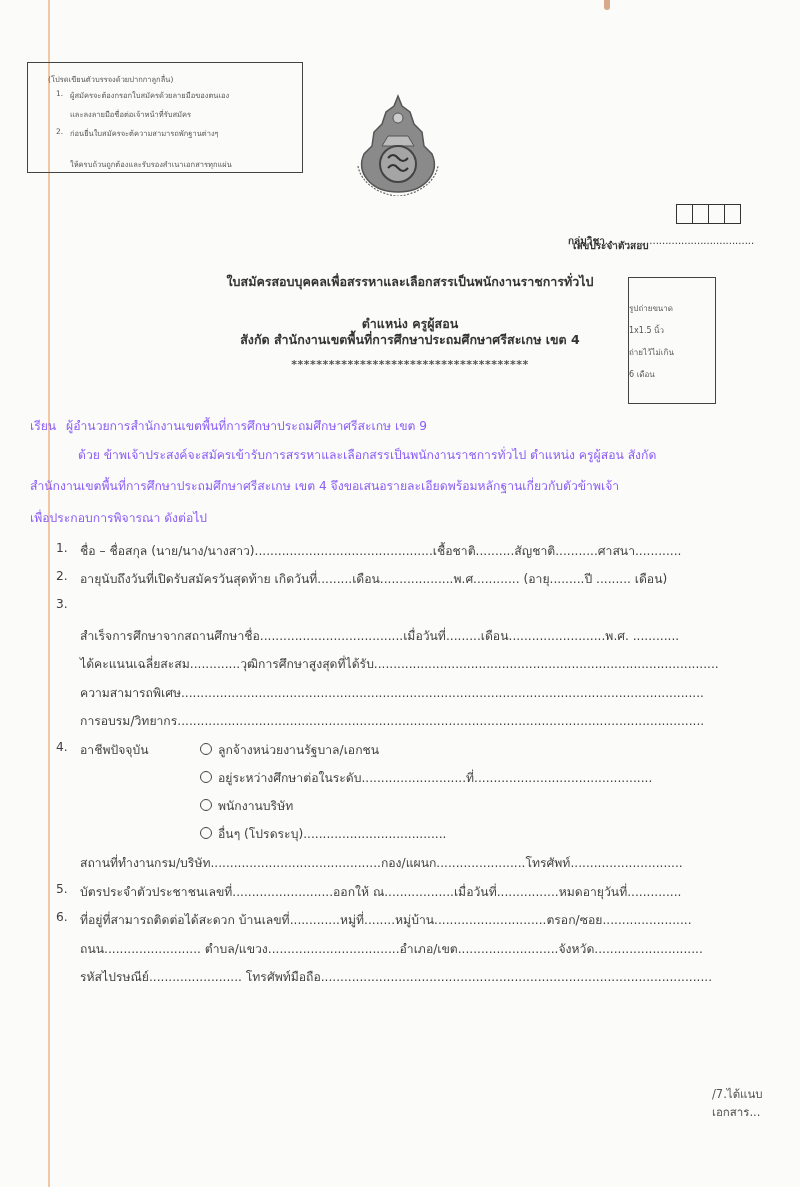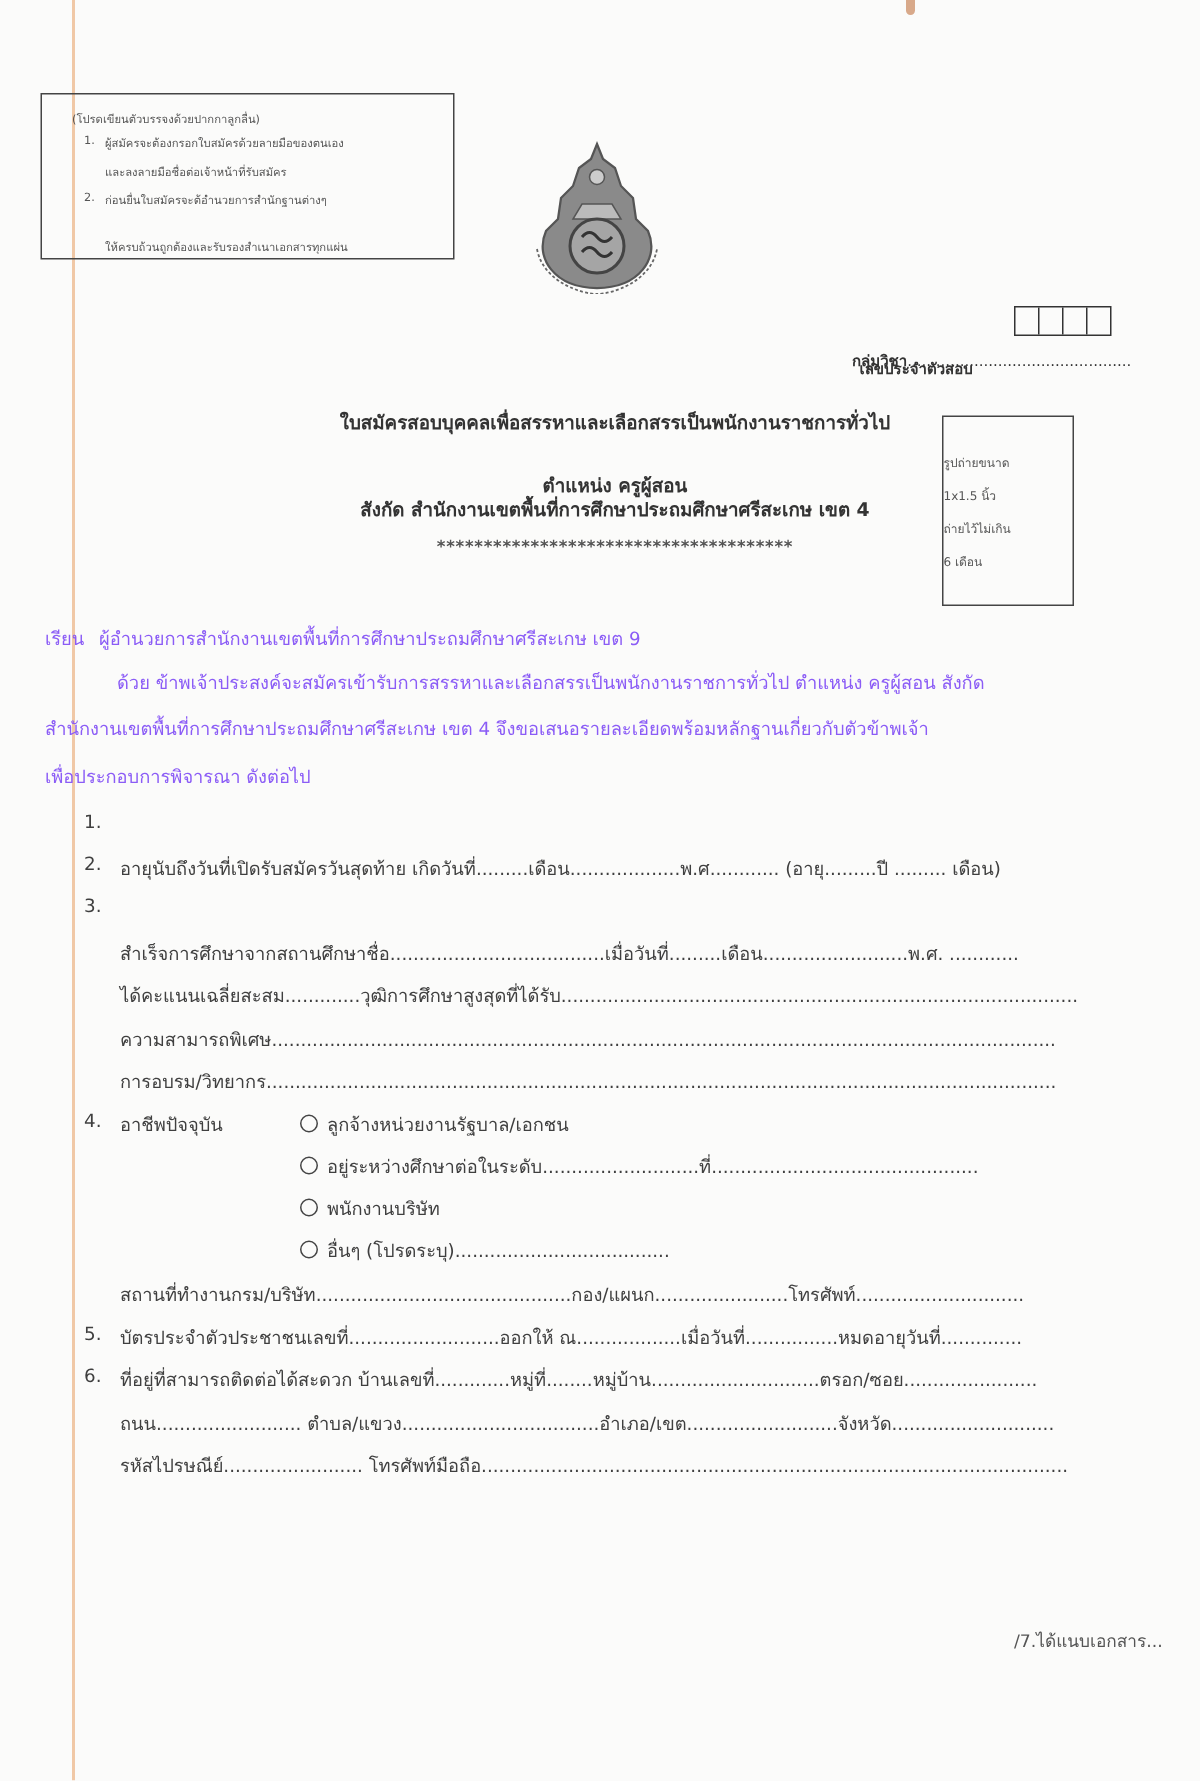--- a/index.html
+++ b/index.html
@@ -24,38 +24,38 @@
   .group { left:568px; top:233px; font-size:10px; font-weight:bold; color:#333; }
   .group .dots { font-weight:normal; letter-spacing:0; }
   .photo { left:628px; top:277px; width:88px; height:127px; border:1.5px solid #444; box-sizing:border-box; font-size:8px; color:#555; text-align:left; }
   .photo div { position:absolute; width:100%; left:0; }
   .title { left:200px; width:420px; text-align:center; font-size:12.5px; font-weight:bold; color:#333; }
   .stars { left:200px; width:420px; text-align:center; font-size:11px; font-weight:bold; letter-spacing:0.5px; color:#555; }
   .body-text { font-size:12.2px; color:#8b5cf6; white-space:nowrap; }
   .row { position:absolute; font-size:12.2px; color:#3f3f3f; white-space:nowrap; }
   .num { position:absolute; left:-24px; }
   .radio { display:inline-block; width:10px; height:10px; border:1.3px solid #444; border-radius:50%; vertical-align:-1px; margin-right:6px; }
-  .footer-note { left:676px; top:1085px; font-size:11.5px; color:#555; }
+  .footer-note { left:712px; top:1085px; font-size:11.5px; color:#555; }
 </style>
 </head>
 <body>
 
 <div class="margin-line"></div>
 <div class="stain"></div>
 
 <div class="abs notice">
   <div class="n-title">(โปรดเขียนตัวบรรจงด้วยปากกาลูกลื่น)</div>
   <div class="n-item" style="top:26px">
     <span class="n-num">1.</span>
     <span>ผู้สมัครจะต้องกรอกใบสมัครด้วยลายมือของตนเอง</span>
   </div>
   <div class="n-item" style="top:45px">และลงลายมือชื่อต่อเจ้าหน้าที่รับสมัคร</div>
   <div class="n-item" style="top:64px">
     <span class="n-num">2.</span>
-    <span>ก่อนยื่นใบสมัครจะต้อำนวยการสำนักฐานต่างๆ</span>
+    <span>ก่อนยื่นใบสมัครจะต้ความสามารถพักฐานต่างๆ</span>
   </div>
   <div class="n-item" style="top:95px">ให้ครบถ้วนถูกต้องและรับรองสำเนาเอกสารทุกแผ่น</div>
 </div>
 
 <div class="abs logo">
   <svg width="100" height="104" viewBox="0 0 100 104">
     <path d="M50 4 L54 14 L62 20 L66 32 L74 40 L76 54 L84 62 C92 80 78 100 50 100 C22 100 8 80 16 62 L24 54 L26 40 L34 32 L38 20 L46 14 Z" fill="#8a8a8a" stroke="#555" stroke-width="1.5"></path>
     <circle cx="50" cy="26" r="5" fill="#ccc" stroke="#555"></circle>
     <path d="M40 44 L60 44 L66 54 L34 54 Z" fill="#bbb" stroke="#555"></path>
     <circle cx="50" cy="72" r="18" fill="#a5a5a5" stroke="#444" stroke-width="2"></circle>
@@ -89,20 +89,21 @@
 
 <div class="abs body-text" style="left:30px; top:416px">เรียน</div>
 <div class="abs body-text" style="left:66px; top:416px">ผู้อำนวยการสำนักงานเขตพื้นที่การศึกษาประถมศึกษาศรีสะเกษ เขต 9</div>
 
 <div class="abs body-text" style="left:78px; top:445px">ด้วย ข้าพเจ้าประสงค์จะสมัครเข้ารับการสรรหาและเลือกสรรเป็นพนักงานราชการทั่วไป ตำแหน่ง ครูผู้สอน สังกัด</div>
 <div class="abs body-text" style="left:30px; top:476px">สำนักงานเขตพื้นที่การศึกษาประถมศึกษาศรีสะเกษ เขต 4 จึงขอเสนอรายละเอียดพร้อมหลักฐานเกี่ยวกับตัวข้าพเจ้า</div>
 <div class="abs body-text" style="left:30px; top:508px">เพื่อประกอบการพิจารณา ดังต่อไป</div>
 
 <div class="row" style="left:80px; top:541px">
   <span class="num">1.</span>
+  <span>ชื่อ – ชื่อสกุล (นาย/นาง/นางสาว)..............................................เชื้อชาติ..........สัญชาติ...........ศาสนา............</span>
 </div>
 
 <div class="row" style="left:80px; top:569px">
   <span class="num">2.</span>
   <span>อายุนับถึงวันที่เปิดรับสมัครวันสุดท้าย  เกิดวันที่.........เดือน...................พ.ศ............ (อายุ.........ปี ......... เดือน)</span>
 </div>
 
 <div class="row" style="left:80px; top:597px">
   <span class="num">3.</span>
 </div>

